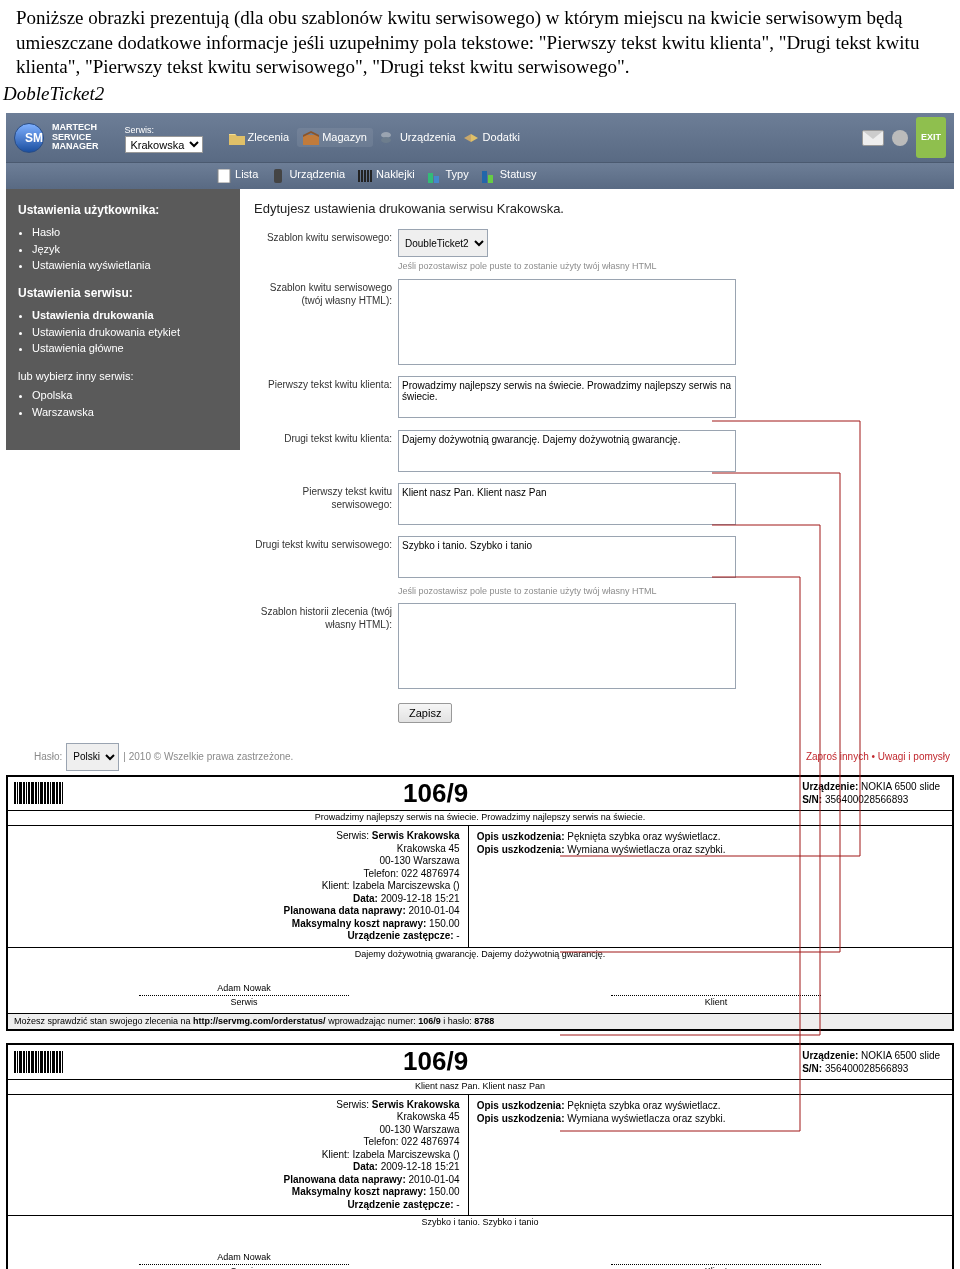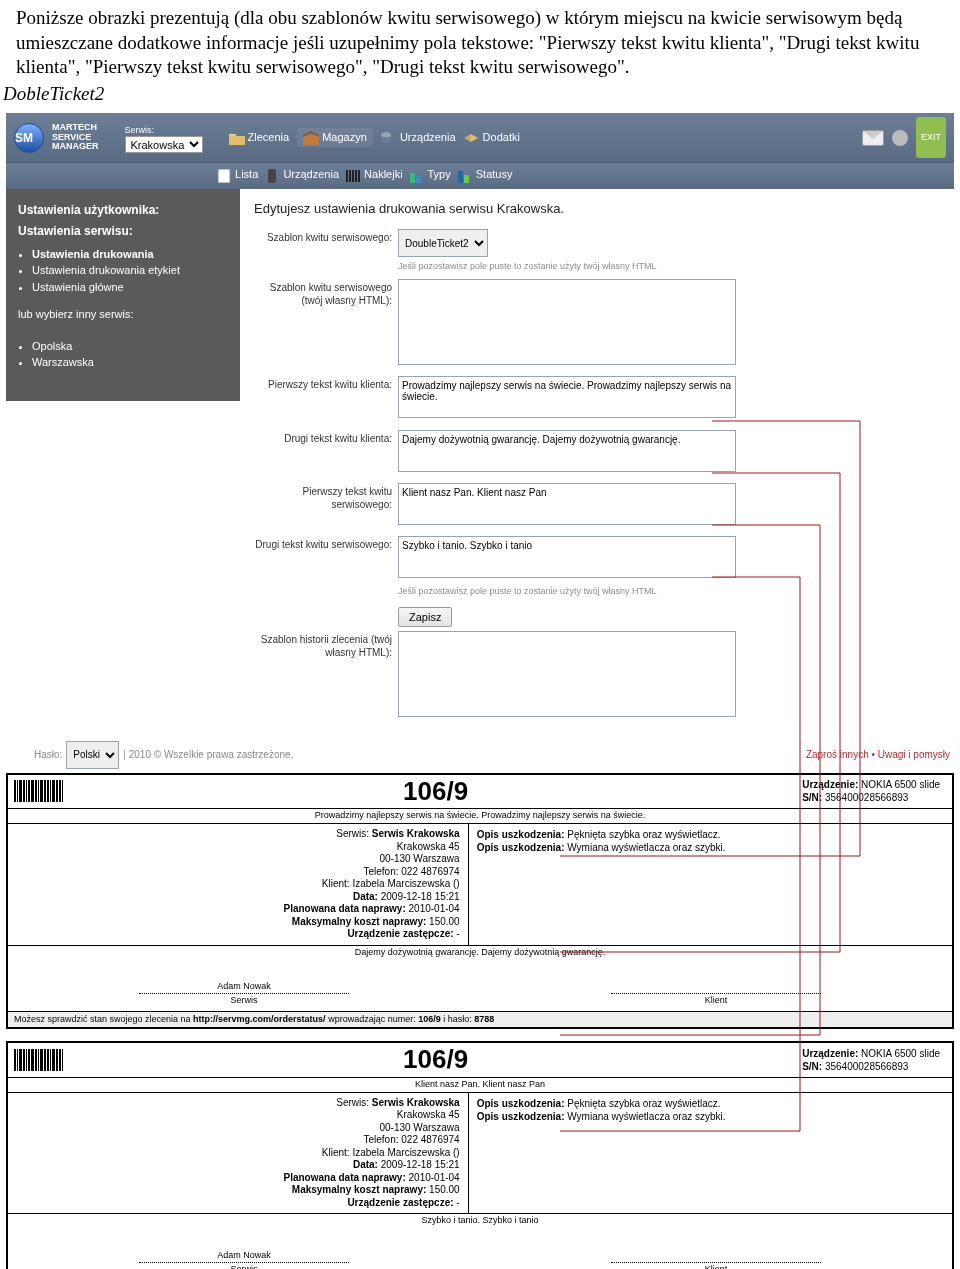--- a/index.html
+++ b/index.html
@@ -1,31 +1,31 @@
 <!DOCTYPE html>
 <html><head>
 <meta charset="utf-8">
 <style>
   body{margin:0;font-family:Georgia,serif;background:#fff;color:#000;width:960px;font-size:19px;line-height:1.3}
   .para{margin:6px 16px 0 16px;text-align:left}
   .italic{font-style:italic;font-family:'Times New Roman',serif;margin:2px 16px 6px 3px;font-size:19px}
   .app{margin:6px 6px 0 6px;font-family:Arial,Helvetica,sans-serif;font-size:11px;color:#333}
   
   .hdr1{background:linear-gradient(#6d7e97,#596a83);padding:4px 8px;display:flex;align-items:center;gap:8px;color:#fff}
-  .hdr2{background:linear-gradient(#6d7e97,#596a83);padding:4px 10px 6px 210px;display:flex;align-items:center;gap:6px;color:#fff;border-top:1px solid #4b5a70}
+  .hdr2{background:linear-gradient(#6d7e97,#596a83);padding:4px 10px 6px 210px;display:flex;align-items:center;gap:12px;color:#fff;border-top:1px solid #4b5a70}
   .pill{display:inline-block;padding:2px 6px;border-radius:3px;background:rgba(255,255,255,.08)}
-  .logo{width:28px;height:28px;border-radius:50%;background:linear-gradient(#7fb0ff,#1b4fa0);display:inline-block;border:1px solid #2a4d85;color:#fff;text-align:left;line-height:28px;font-weight:bold;font-size:12px}
+  .logo{width:28px;height:28px;border-radius:50%;background:linear-gradient(#7fb0ff,#1b4fa0);display:inline-block;border:1px solid #2a4d85;color:#fff;text-align:right;line-height:28px;font-weight:bold;font-size:12px}
   .brand{font-size:9px;line-height:1.05;font-weight:bold}
   .hsel{background:#fff;color:#000;border:1px solid #999;font-size:11px;padding:1px;height:17px}
   .hicon{width:16px;height:14px;display:inline-block;vertical-align:middle}
   .spacer{flex:1}
   .mail{width:20px;height:14px;background:#eee;border:1px solid #999;display:inline-block;border-radius:2px;position:relative}
   .mail:after{content:"";position:absolute;top:0;left:0;right:0;height:0;border-left:10px solid transparent;border-right:10px solid transparent;border-top:8px solid #ccc}
   .gear{width:16px;height:16px;border-radius:50%;background:#bbb;display:inline-block}
-  .exit{background:#8fbf4e;color:#fff;font-weight:normal;padding:15px 5px;border-radius:3px;font-size:9px}
+  .exit{background:#8fbf4e;color:#fff;font-weight:bold;padding:15px 5px;border-radius:3px;font-size:9px}
   
   .cols{display:flex;align-items:flex-start}
   .side{width:210px;color:#fff;background:#5a5a5a;padding:14px 12px 18px 12px;font-size:11px}
   .side h4{margin:0 0 6px 0;font-size:12px;font-weight:bold}
   .side ul{margin:0 0 12px 0;padding-left:14px}
   .side li{margin:0;line-height:1.5}
   .side li.bold{font-weight:bold}
   .main{flex:1;padding:12px 14px;color:#333}
   .main h3{margin:0 0 12px 0;font-size:13px;font-weight:normal;color:#222}
   .frow{display:flex;align-items:flex-start;margin-bottom:4px}
@@ -126,27 +126,32 @@
         </svg> <span>Typy</span></span>
     <span><svg class="hicon" viewBox="0 0 16 14">
           <rect width="5" height="12" x="1" y="2" fill="#26a"></rect>
           <rect width="5" height="8" x="7" y="6" fill="#6c4"></rect>
         </svg> <span>Statusy</span></span>
   </div>
 
   <div class="cols">
     <div class="side">
       <h4>Ustawienia użytkownika:</h4>
+      <ul>
+        <li>Hasło</li>
+        <li>Język</li>
+        <li>Ustawienia wyświetlania</li>
+      </ul>
       <h4>Ustawienia serwisu:</h4>
       <ul>
         <li class="bold">Ustawienia drukowania</li>
         <li>Ustawienia drukowania etykiet</li>
         <li>Ustawienia główne</li>
       </ul>
-      <div style="margin-bottom:16px">lub wybierz inny serwis:</div>
+      <div style="margin-bottom:4px">lub wybierz inny serwis:</div>
       <ul>
         <li>Opolska</li>
         <li>Warszawska</li>
       </ul>
     </div>
 
     <div class="main">
       <h3>Edytujesz ustawienia drukowania serwisu Krakowska.</h3>
 
       <div class="frow">
@@ -175,28 +180,28 @@
         <div class="fval"><textarea class="ta small" style="">Klient nasz Pan. Klient nasz Pan</textarea></div>
       </div>
 
       <div class="frow" style="margin-top:8px">
         <div class="flab">Drugi tekst kwitu serwisowego:</div>
         <div class="fval"><textarea class="ta small" style="">Szybko i tanio. Szybko i tanio</textarea></div>
       </div>
 
       <div class="hint">Jeśli pozostawisz pole puste to zostanie użyty twój własny HTML</div>
 
+      <div class="frow">
+        <div class="flab">Szablon historii zlecenia (twój własny HTML):</div>
+        <div class="fval"><textarea class="ta" style=""></textarea></div>
+      </div>
+
       <div class="frow" style="margin-top:10px">
         <div class="flab"></div>
         <div class="fval"><button class="btn">Zapisz</button></div>
-      </div>
-
-      <div class="frow">
-        <div class="flab">Szablon historii zlecenia (twój własny HTML):</div>
-        <div class="fval"><textarea class="ta" style=""></textarea></div>
       </div>
     </div>
   </div>
 
   <div class="foot">
     <span>Hasło:</span>
     <select class="sel" style="margin:0 4px"><option>Polski</option></select>
     <span>| 2010 © Wszelkie prawa zastrzeżone.</span>
     <span class="spacer"></span>
     <span class="red">Zaproś innych • Uwagi i pomysły</span>

